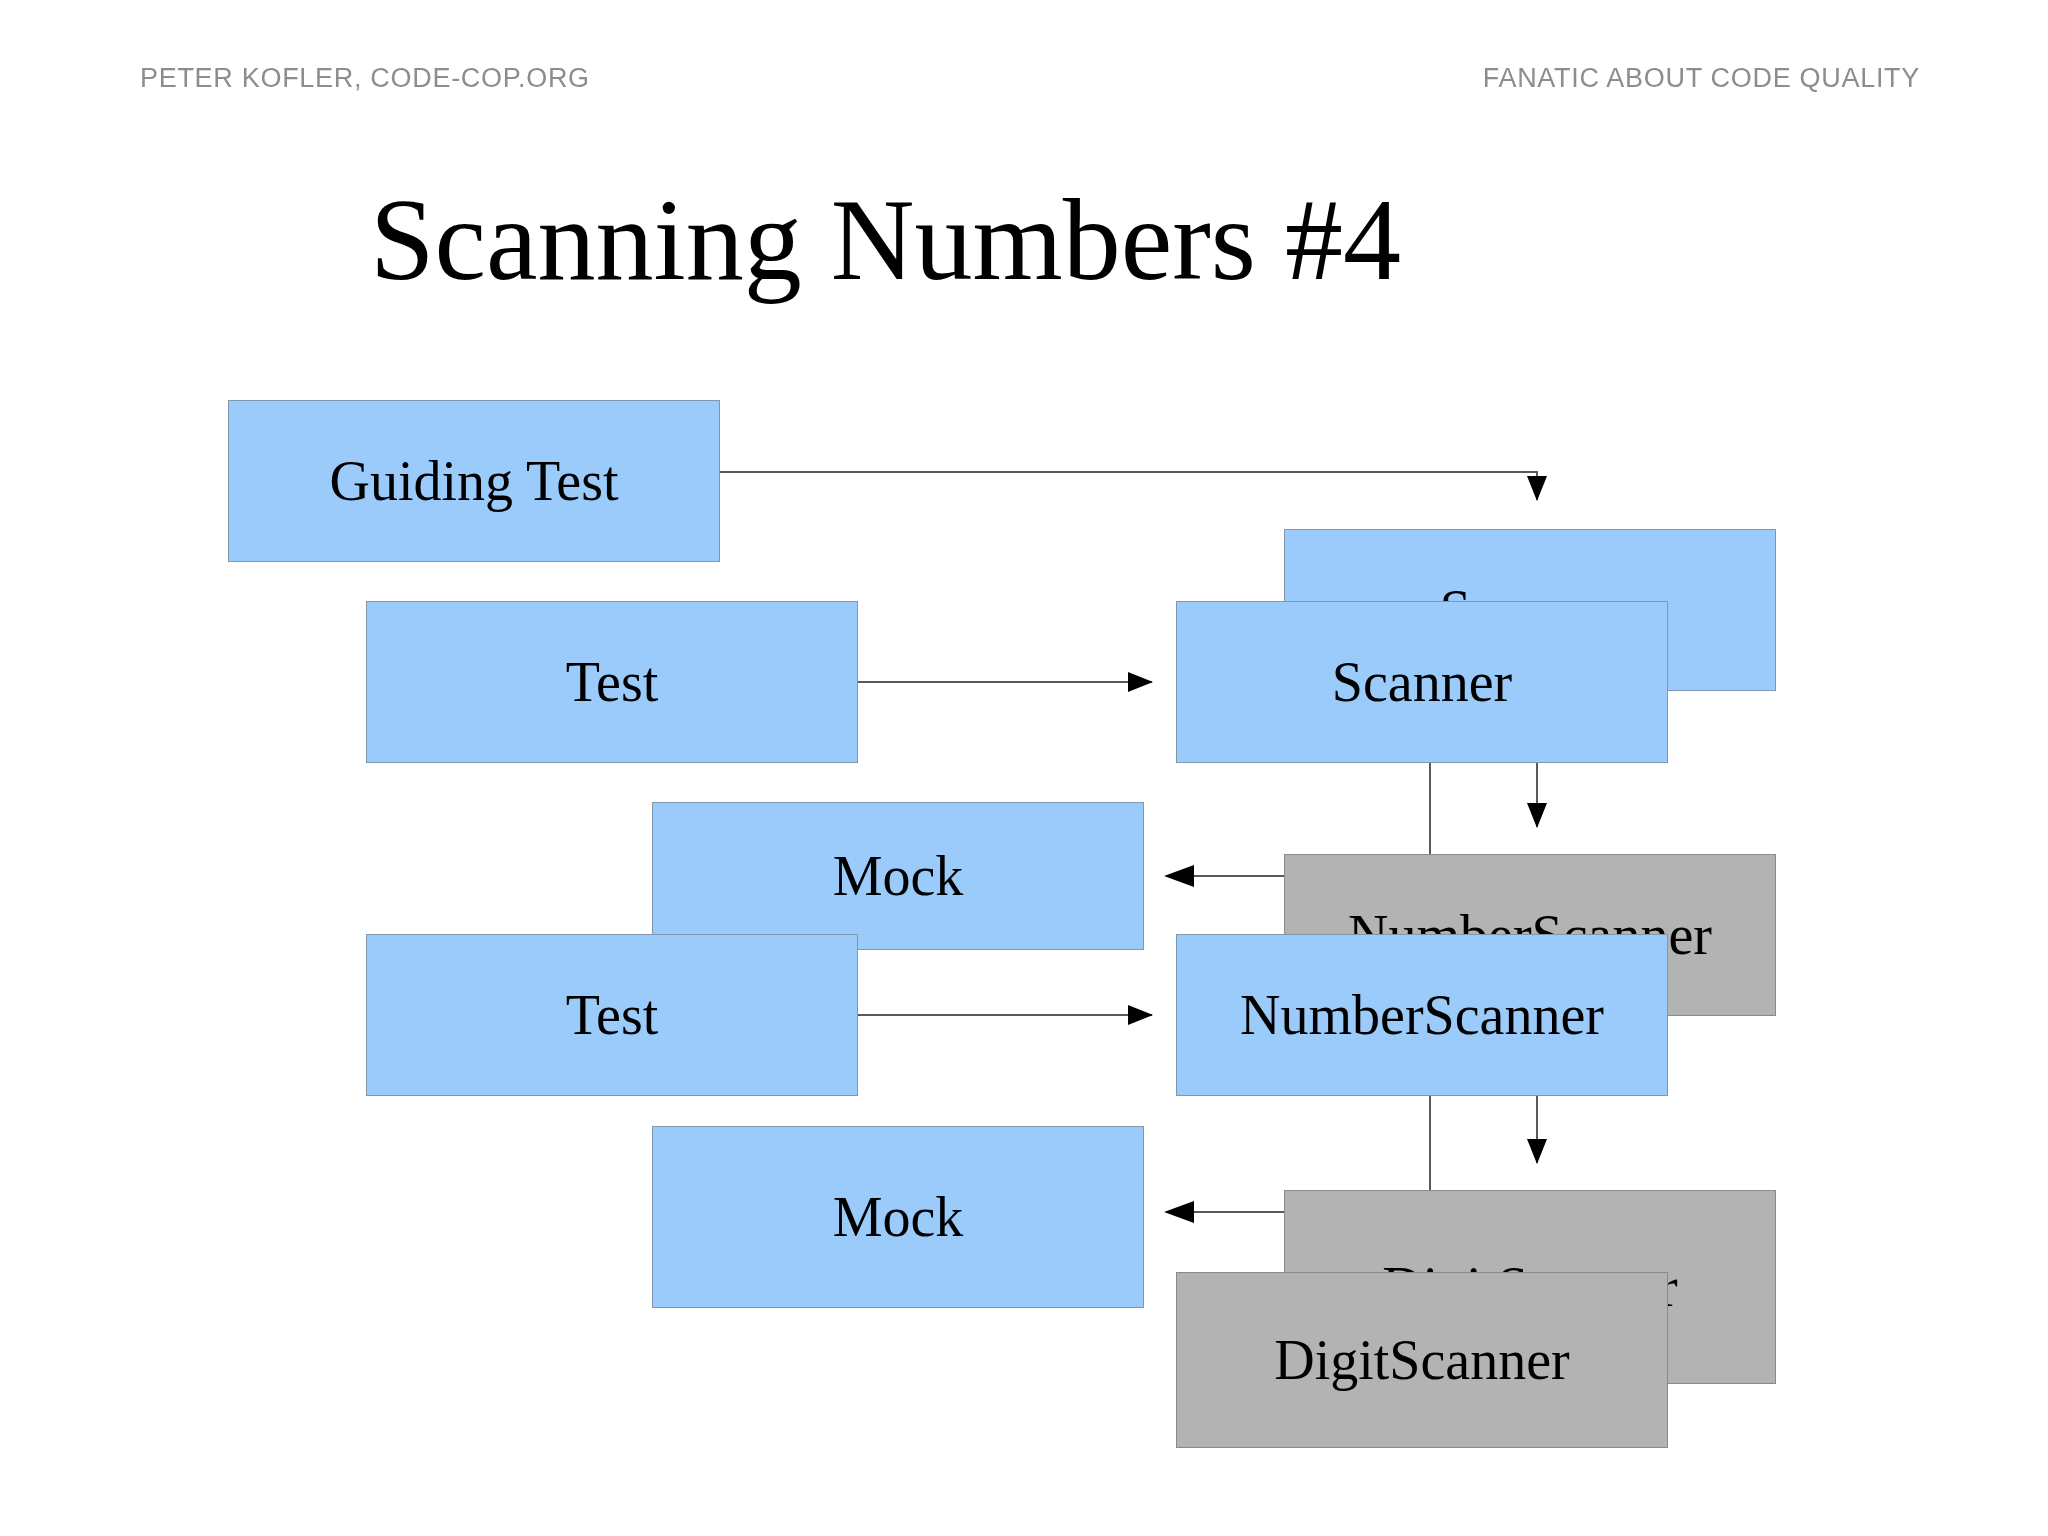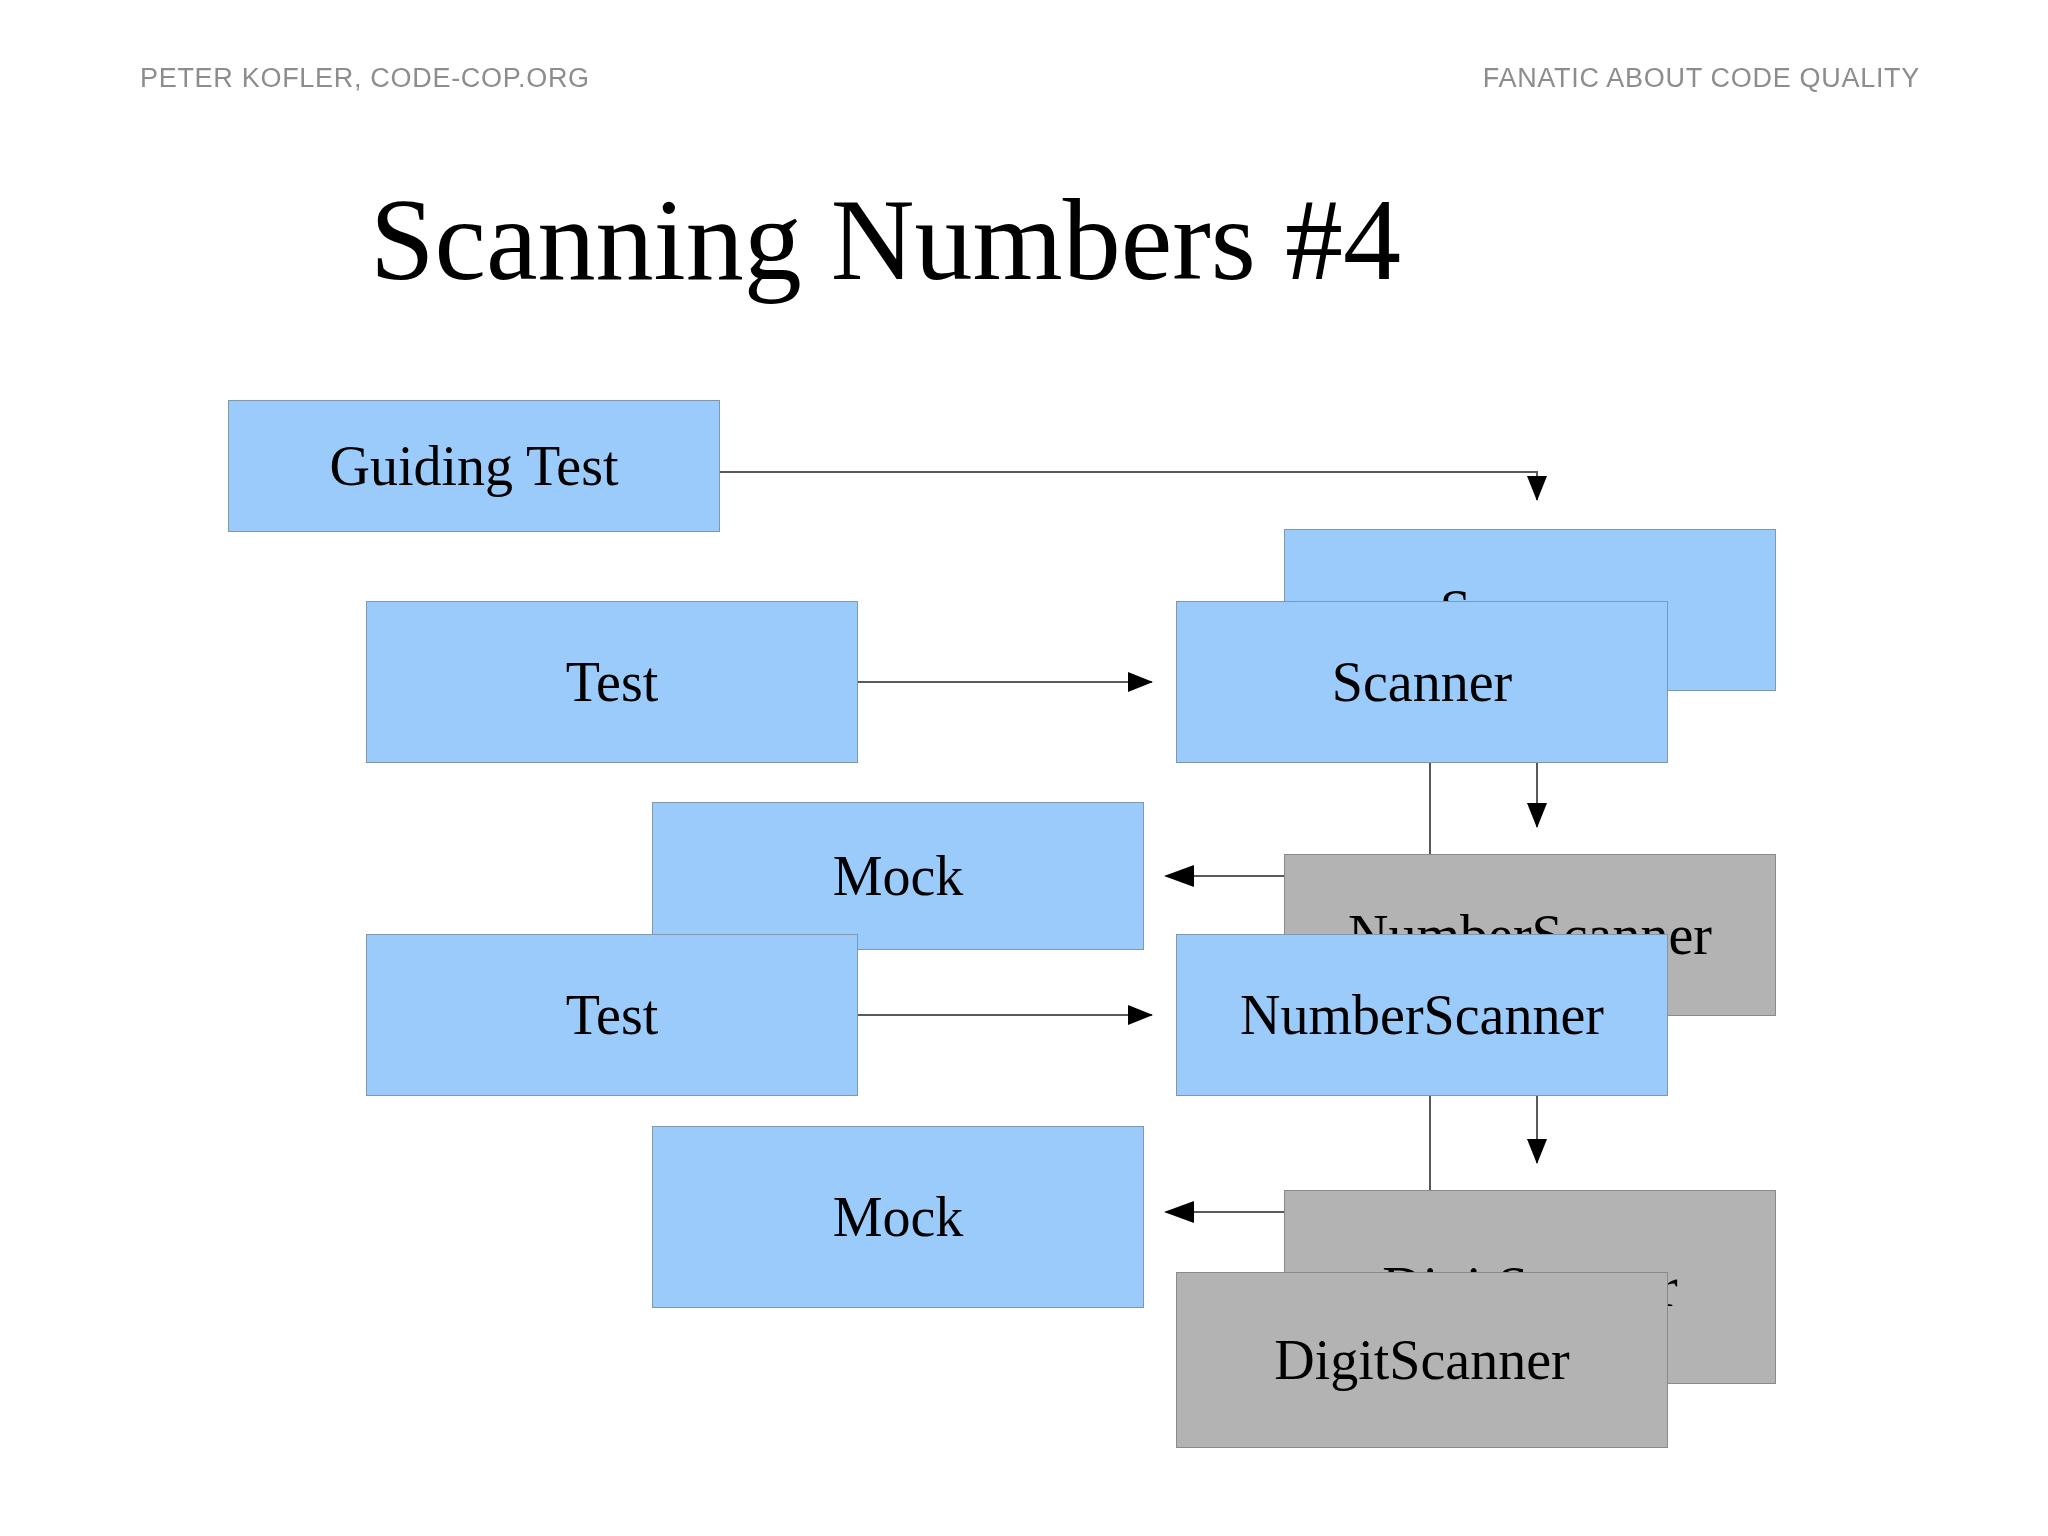--- a/index.html
+++ b/index.html
@@ -131,21 +131,21 @@
       <g>
         <path d="M1537,1096 L1537,1163" fill="none" stroke="#595959" stroke-width="2" marker-end="url(#ah-down)"></path>
       </g>
 
       <g>
         <path d="M1430,1096 L1430,1212 L1166,1212" fill="none" stroke="#595959" stroke-width="2" marker-end="url(#ah-left)"></path>
       </g>
     </svg>
 
     <div id="boxes">
-        <div class="box blue" style="left: 228px; top: 400px; width: 492px; height: 132px; z-index: 2;">
+        <div class="box blue" style="left: 228px; top: 400px; width: 492px; height: 162px; z-index: 2;">
           <span>Guiding Test</span>
         </div>
         <div class="box blue" style="left: 1284px; top: 529px; width: 492px; height: 162px; z-index: 1;">
           <span>Scanner</span>
         </div>
         <div class="box blue" style="left: 366px; top: 601px; width: 492px; height: 162px; z-index: 2;">
           <span>Test</span>
         </div>
         <div class="box blue" style="left: 1176px; top: 601px; width: 492px; height: 162px; z-index: 3;">
           <span>Scanner</span>

